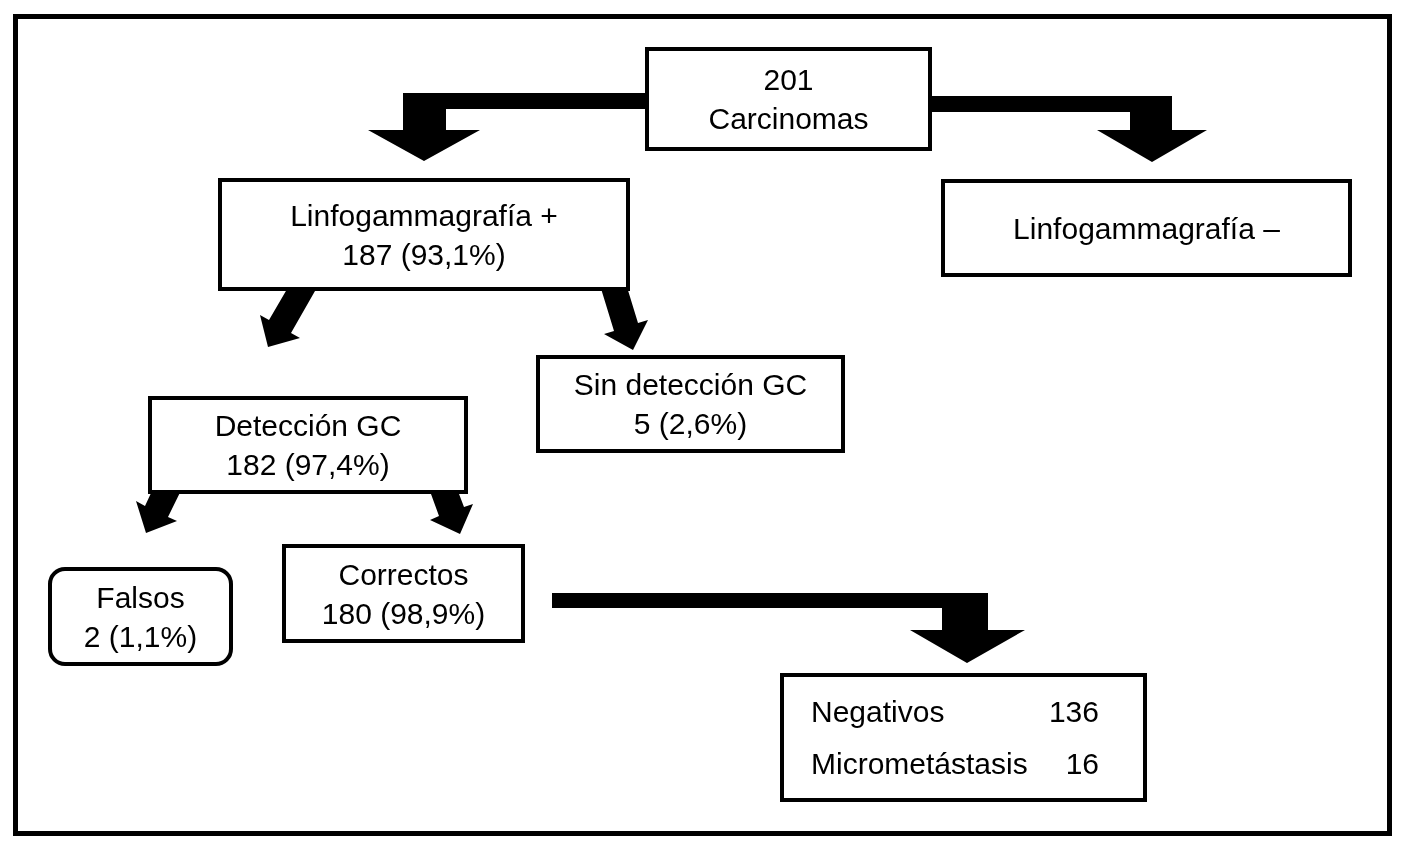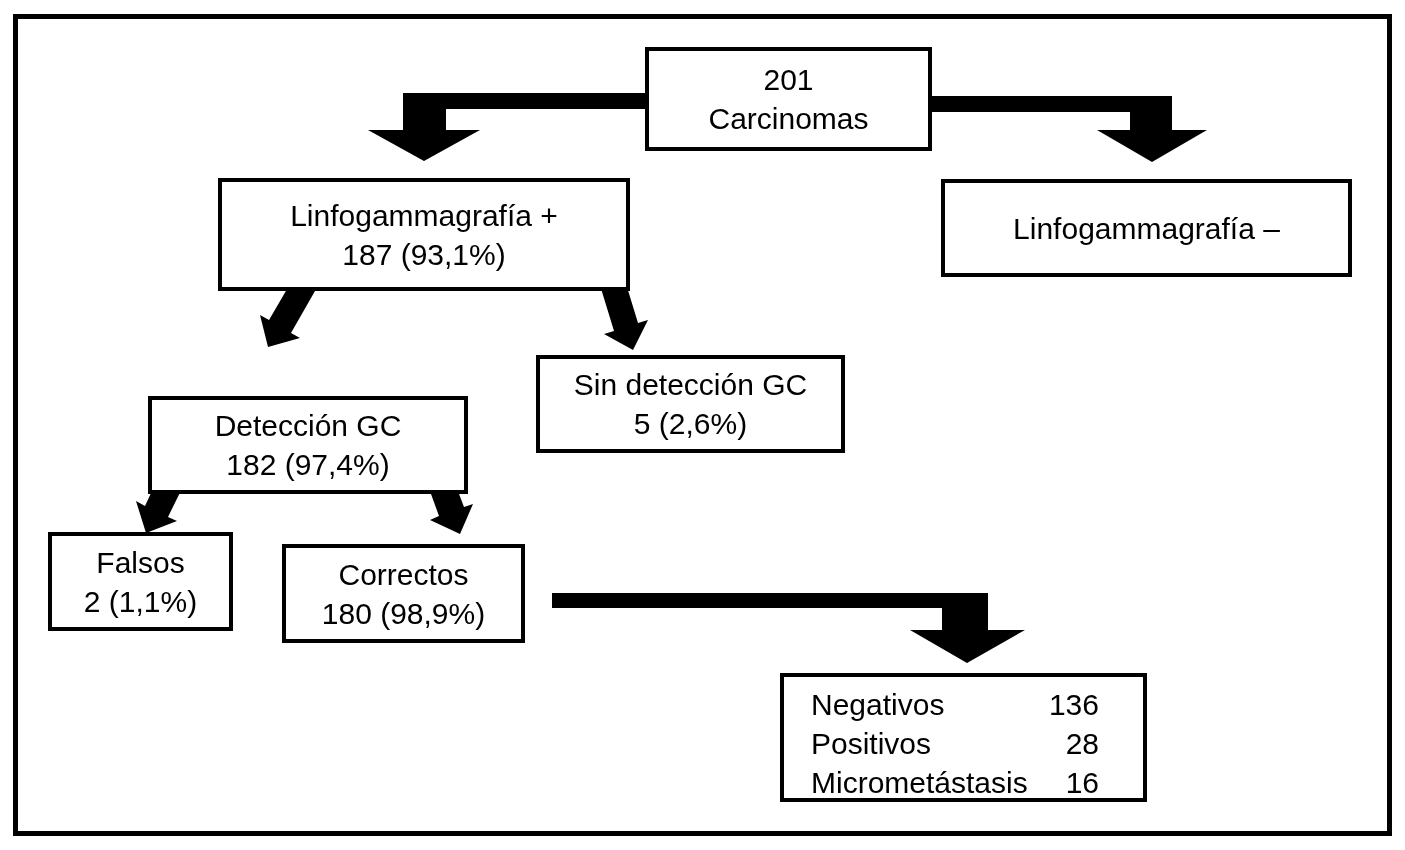--- a/index.html
+++ b/index.html
@@ -94,38 +94,34 @@
   <div class="node" style="left:148px; top:355px; width:320px; height:98px;margin-top:41px;">
     <span>Detección GC</span>
     <span>182 (97,4%)</span>
   </div>
 
   <div class="node" style="left:536px; top:355px; width:309px; height:98px;">
     <span>Sin detección GC</span>
     <span>5 (2,6%)</span>
   </div>
 
-  <div class="node" style="left:48px; top:532px; width:185px; height:99px;">
+  <div class="node" style="left:48px; top:567px; width:185px; height:99px;border-radius:17px;">
     <span>Falsos</span>
     <span>2 (1,1%)</span>
   </div>
 
   <div class="node" style="left:282px; top:544px; width:243px; height:99px;">
     <span>Correctos</span>
     <span>180 (98,9%)</span>
   </div>
 
   <div class="node table" style="left:780px; top:673px; width:367px; height:129px;">
     <div class="row">
       <span>Negativos</span>
       <span class="val">136</span>
     </div>
     <div class="row">
-      <span>Positivos</span>
-      <span class="val">28</span>
-    </div>
-    <div class="row">
       <span>Micrometástasis</span>
       <span class="val">16</span>
     </div>
   </div>
 
 </div>
 
 </body></html>

